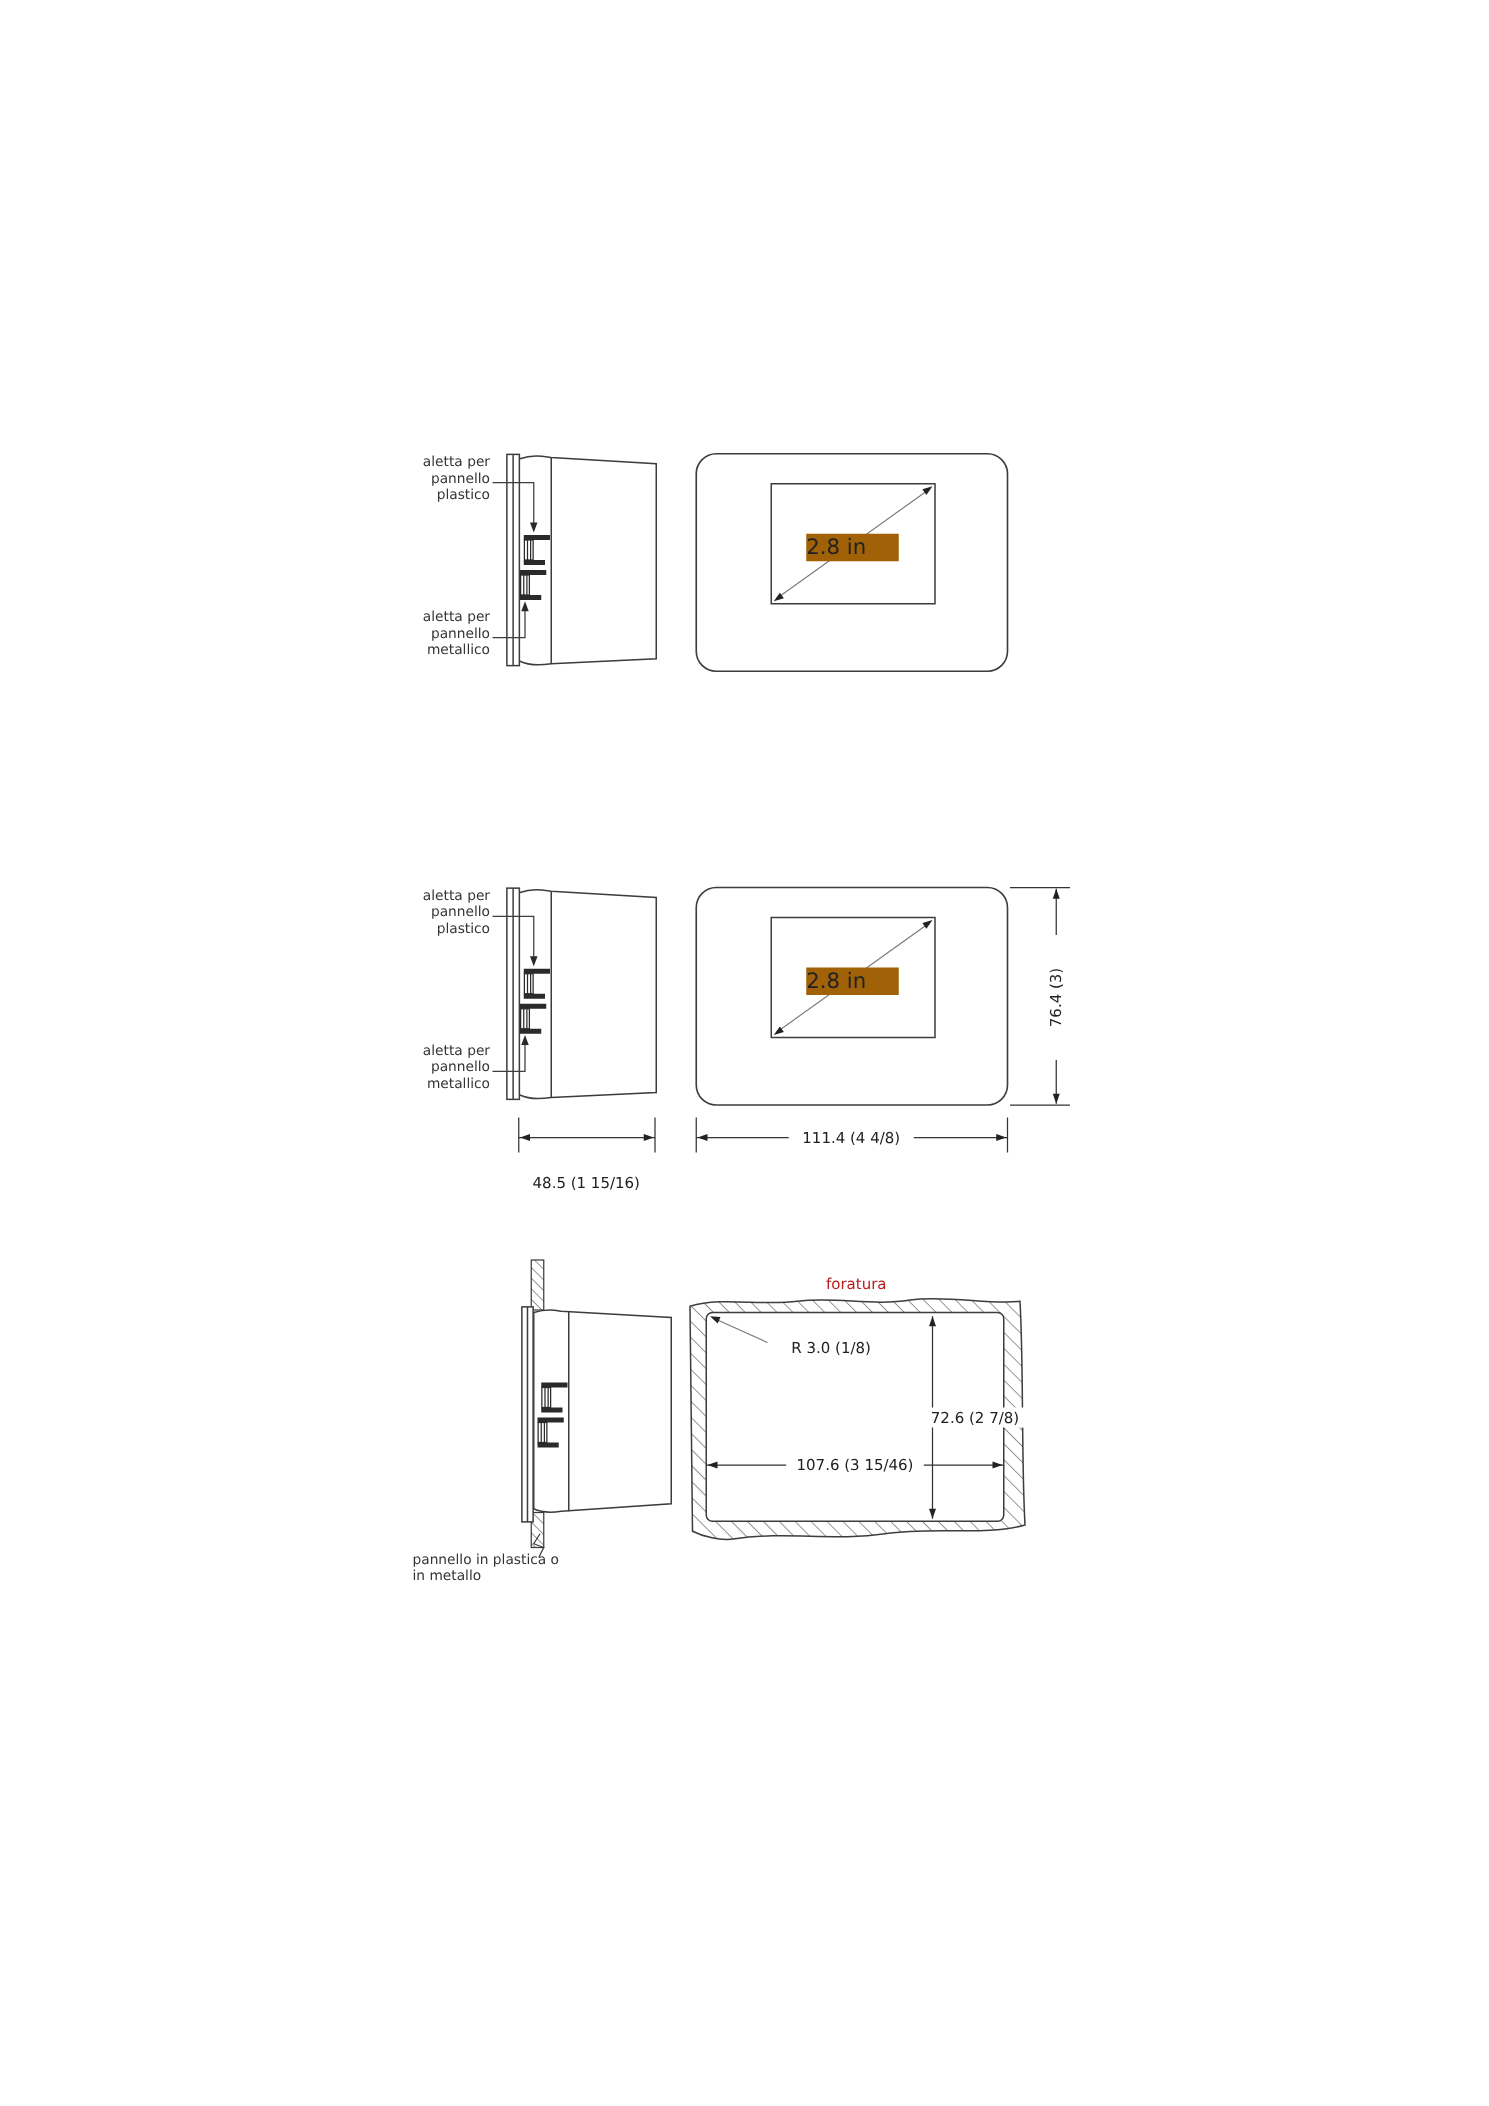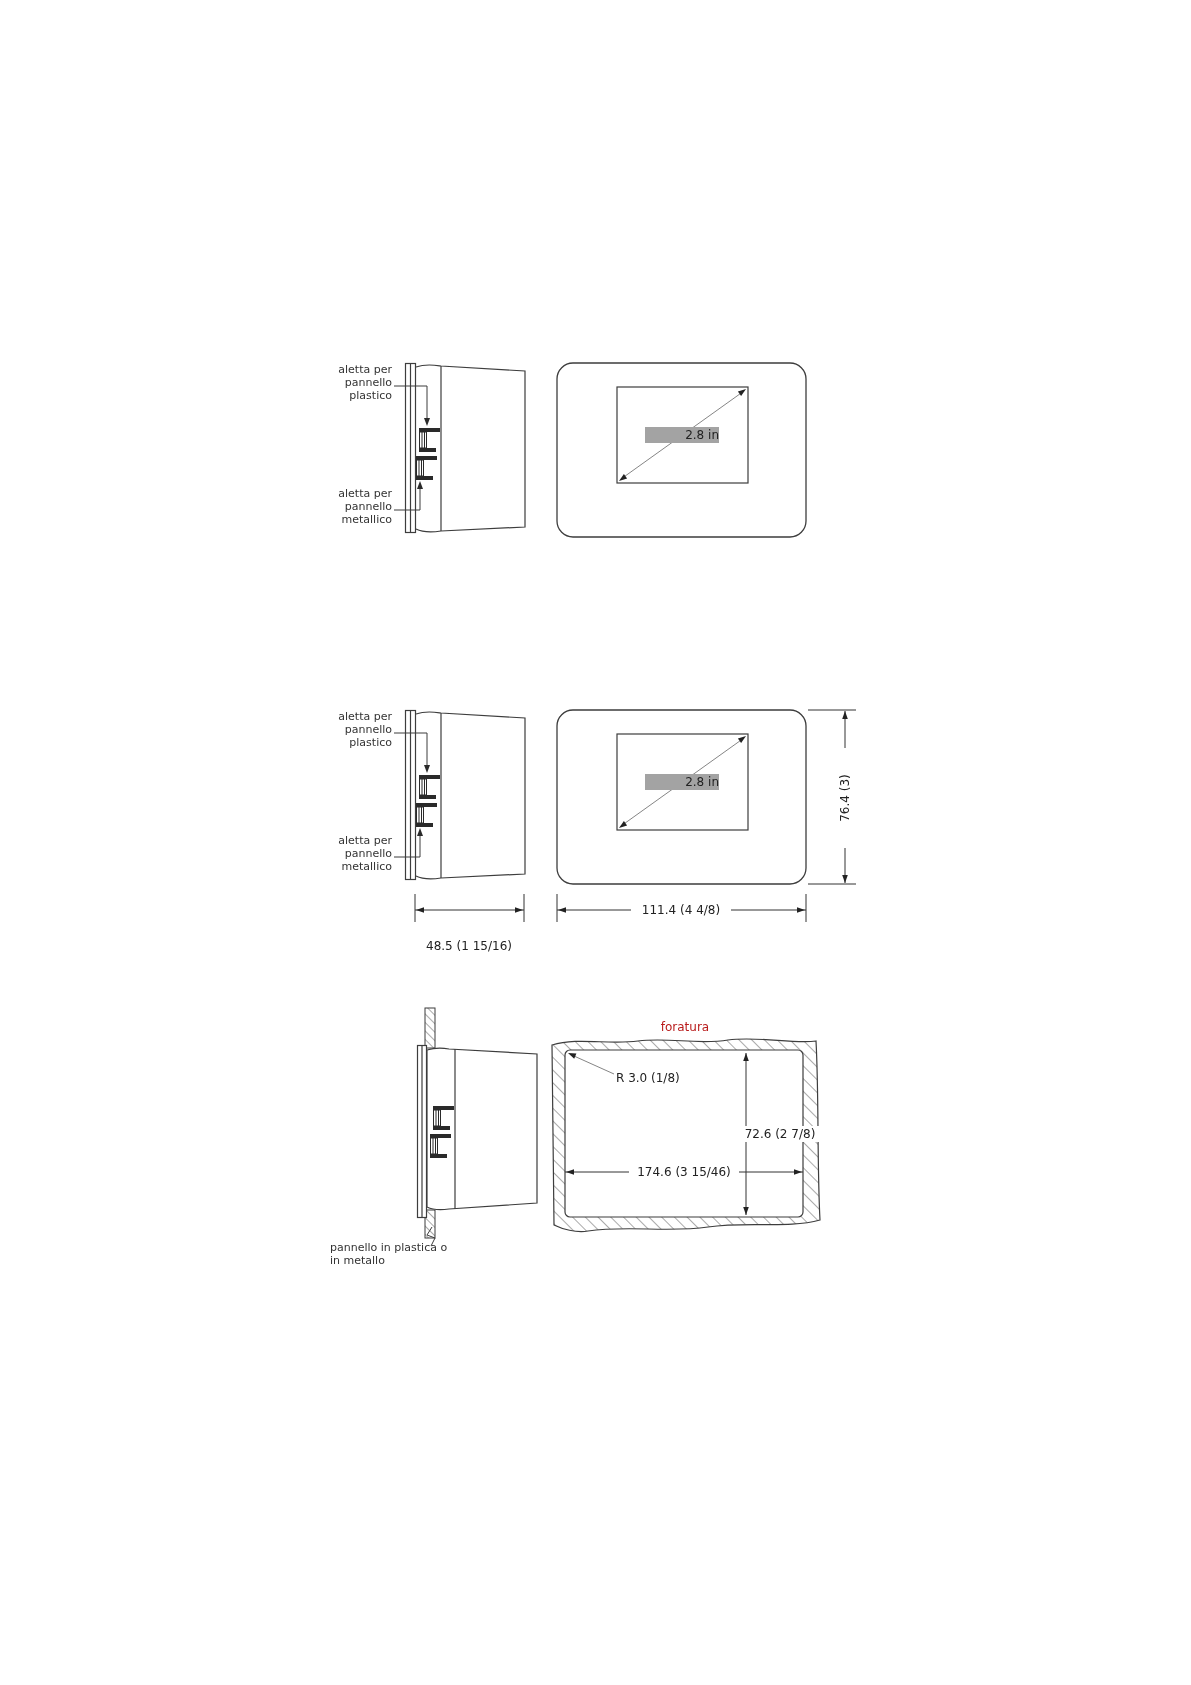--- a/index.html
+++ b/index.html
@@ -11,24 +11,24 @@
   svg{position:absolute;overflow:visible;}
   .callout{
     font-size:11px;line-height:13px;color:#333;white-space:pre-line;z-index:2;
   }
   .callout.right{text-align:right;}
   .callout.center{text-align:left;}
   .dimtext{
     position:absolute;font-size:12px;line-height:16px;height:16px;color:#222;
     text-align:center;background:#fff;z-index:2;white-space:nowrap;
   }
-  .dimtext.nobg{background:transparent;}
+  .dimtext.nobg{background:transparent;margin-left:17px;}
   .dimtext.rot{transform:rotate(-90deg);transform-origin:50% 50%;}
   .disp-size{
-    position:absolute;font-size:12px;color:#222;text-align:right;background:#a3a3a3;
+    position:absolute;font-size:17px;color:#222;text-align:left;background:#a16207;
     z-index:2;padding:1px 0;white-space:nowrap;
   }
   .figtitle{position:absolute;font-size:12px;color:#b91c1c;text-align:center;z-index:2;}
   .footer-rule{position:absolute;background:#000;}
   .footer-dot{position:absolute;background:#3b9fd1;}
 </style>
 </head>
 <body>
 
 <div class="page">
@@ -240,18 +240,18 @@
 
     <line x1="17" y1="157" x2="255" y2="157" stroke="#333" stroke-width="1"></line>
     <g fill="#222" stroke="none">
       <polygon points="18,157 26,154.2 26,159.8"></polygon>
       <polygon points="254,157 246,154.2 246,159.8"></polygon>
     </g>
   </svg>
   <div class="figtitle" style="left:633px;top:1020px;width:104px;">foratura</div>
   <div class="dimtext nobg" style="left:616px;top:1070px;">R 3.0 (1/8)</div>
   <div class="dimtext" style="left:730px;top:1126px;width:100px;">72.6 (2 7/8)</div>
-  <div class="dimtext" style="left:629px;top:1164px;width:110px;">174.6 (3 15/46)</div>
+  <div class="dimtext" style="left:629px;top:1164px;width:110px;">107.6 (3 15/46)</div>
 
   <div class="footer-rule" style="left:0;top:1681px;width:695px;height:3px;"></div>
   <div class="footer-dot" style="left:700px;top:1681px;width:4px;height:3px;"></div>
 
 </div>
 
 </body></html>

